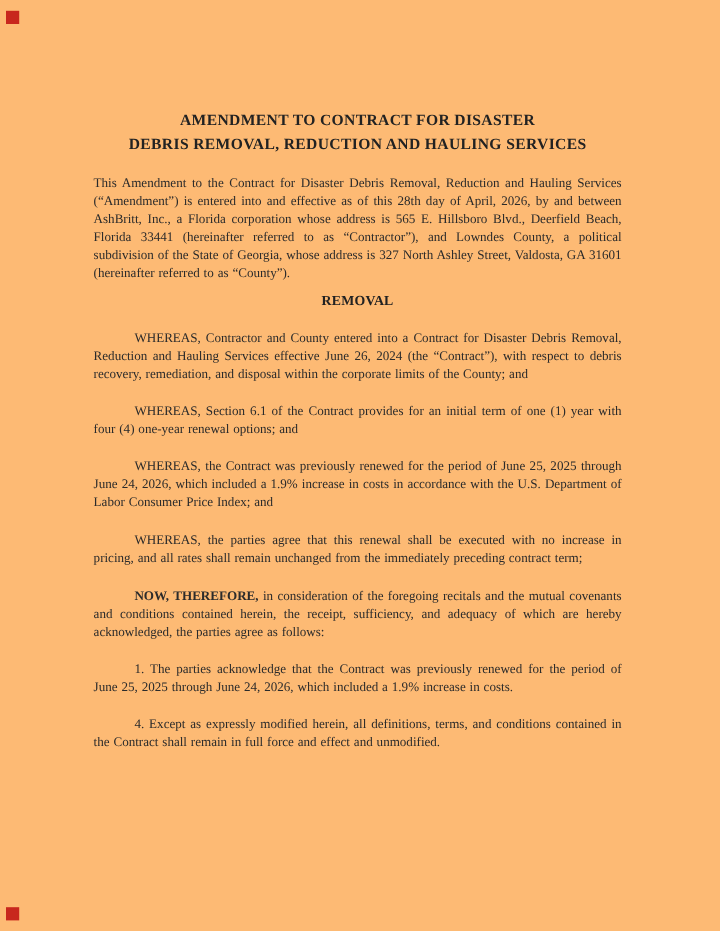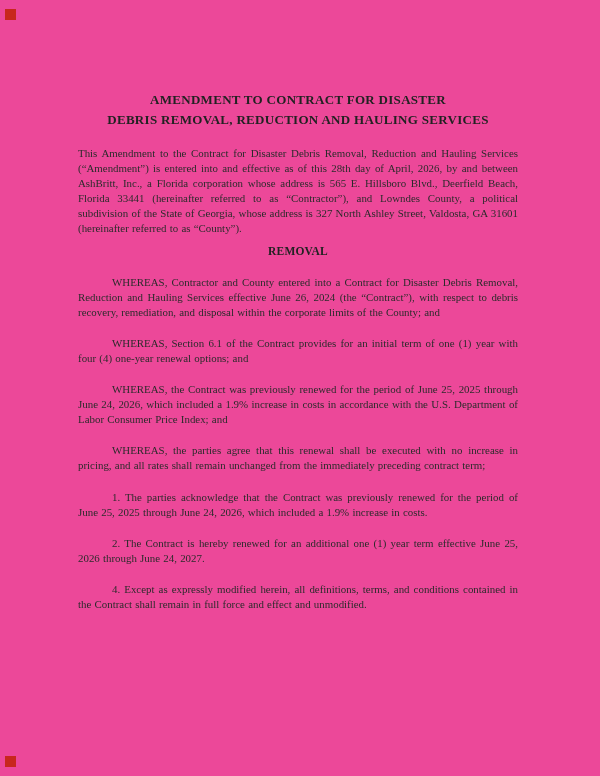--- a/index.html
+++ b/index.html
@@ -4,21 +4,21 @@
 <style>
   html, body {
     margin: 0;
     padding: 0;
     background: #ffffff;
   }
   .page {
     position: relative;
     width: 600px;
     height: 776px;
-    background: #ec4899;
+    background: #fdba74;
     overflow: hidden;
     font-family: "Liberation Serif", serif;
     color: #2b2b2b;
   }
   .content {
     position: absolute;
     top: 90px;
     left: 78px;
     width: 440px;
   }
@@ -81,22 +81,22 @@
 
     <p class="para indent">WHEREAS, Contractor and County entered into a Contract for Disaster Debris Removal, Reduction and Hauling Services effective June 26, 2024 (the “Contract”), with respect to debris recovery, remediation, and disposal within the corporate limits of the County; and</p>
 
     <p class="para indent">WHEREAS, Section 6.1 of the Contract provides for an initial term of one (1) year with four (4) one-year renewal options; and</p>
 
     <p class="para indent">WHEREAS, the Contract was previously renewed for the period of June 25, 2025 through June 24, 2026, which included a 1.9% increase in costs in accordance with the U.S. Department of Labor Consumer Price Index; and</p>
 
 
     <p class="para indent">WHEREAS, the parties agree that this renewal shall be executed with no increase in pricing, and all rates shall remain unchanged from the immediately preceding contract term;</p>
 
+    <p class="para indent"><span class="bold-lead">NOW, THEREFORE,</span><span> in consideration of the foregoing recitals and the mutual covenants and conditions contained herein, the receipt, sufficiency, and adequacy of which are hereby acknowledged, the parties agree as follows:</span></p>
 
     <p class="para indent">1. The parties acknowledge that the Contract was previously renewed for the period of June 25, 2025 through June 24, 2026, which included a 1.9% increase in costs.</p>
 
-    <p class="para indent">2. The Contract is hereby renewed for an additional one (1) year term effective June 25, 2026 through June 24, 2027.</p>
 
 
     <p class="para indent">4. Except as expressly modified herein, all definitions, terms, and conditions contained in the Contract shall remain in full force and effect and unmodified.</p>
 
   </div>
 </div>
 
 </body></html>

